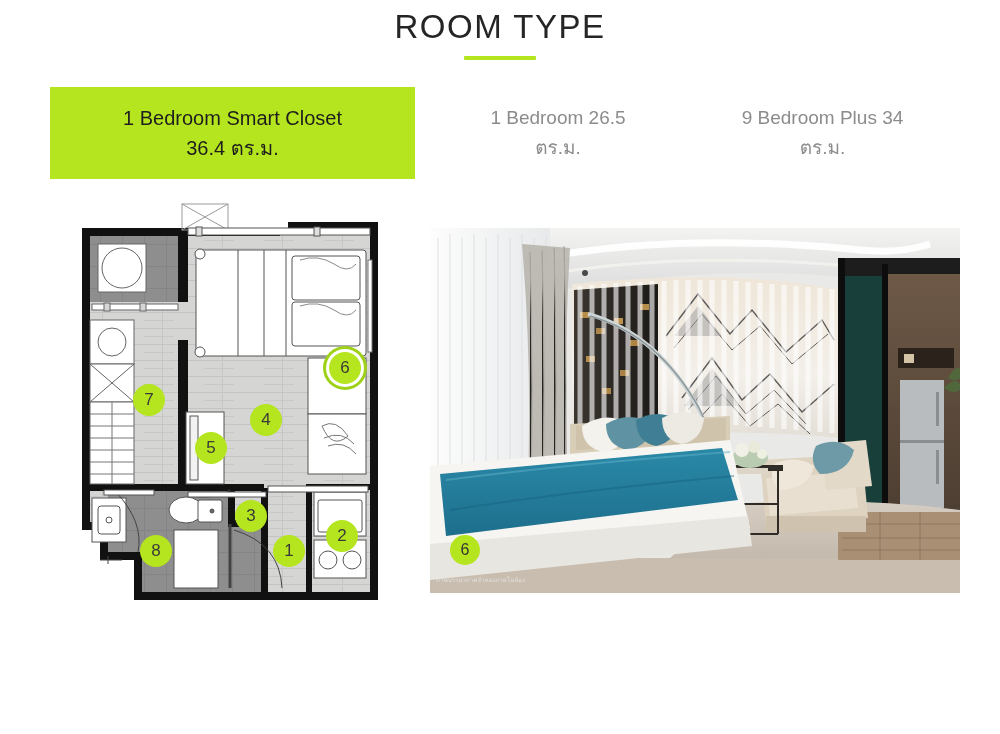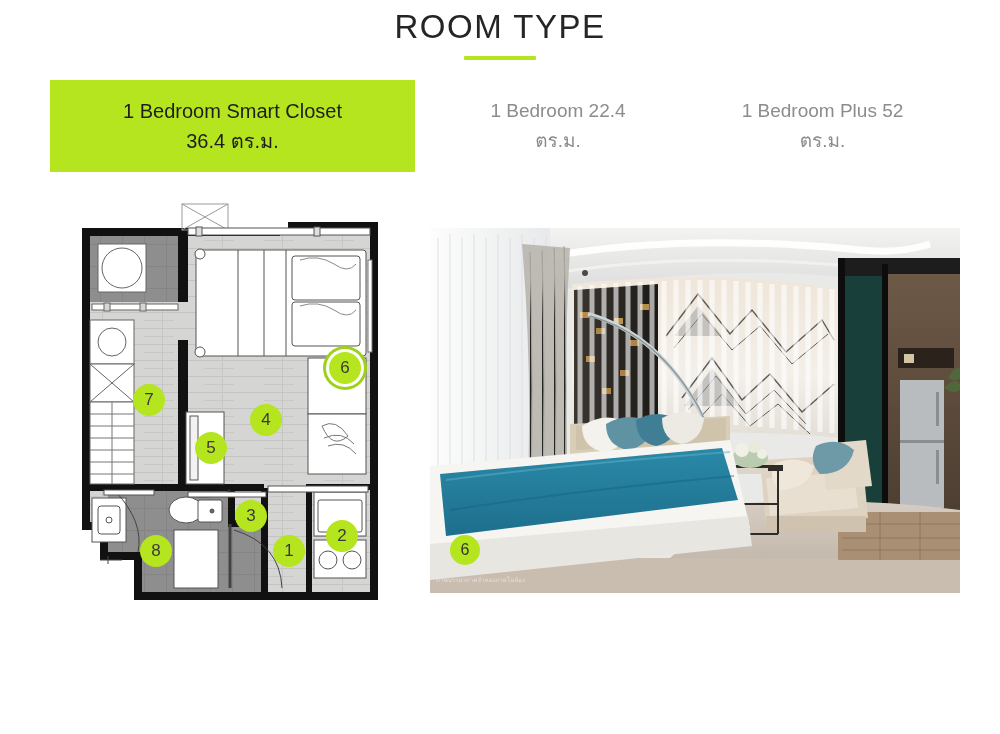--- a/index.html
+++ b/index.html
@@ -25,21 +25,21 @@
 
   
   .tabs {
     position: absolute; top: 80px; left: 50px;
     width: 920px; height: 92px;
     display: flex; align-items: flex-start;
   }
   .tab {
     display: flex; flex-direction: column; align-items: center; justify-content: center;
     text-align: center; cursor: pointer; padding: 8px 12px;
-    color: #8c8c8c; font-size: 19px; line-height: 30px; font-weight: 400;
+    color: #8c8c8c; font-size: 19px; line-height: 30px; font-weight: 400; margin-top: 7px;
   }
   .tab .l1, .tab .l2 { display: block; }
   .tab.active {
     background: #b5e51e; color: #1e1e1e;
     width: 365px; height: 92px; font-size: 20px;
   }
   .tab.t2 { width: 210px; margin-left: 38px; height: 92px; }
   .tab.t3 { width: 215px; margin-left: 52px; height: 92px; }
 
   
@@ -81,25 +81,25 @@
     <div class="page-title">ROOM TYPE</div>
     <div class="title-rule"></div>
   </div>
 
   <div class="tabs">
     <div class="tab active">
       <span class="l1">1 Bedroom Smart Closet</span>
       <span class="l2">36.4 ตร.ม.</span>
     </div>
     <div class="tab t2">
-      <span class="l1">1 Bedroom 22.4</span>
+      <span class="l1">1 Bedroom 26.5</span>
       <span class="l2">ตร.ม.</span>
     </div>
     <div class="tab t3">
-      <span class="l1">1 Bedroom Plus 52</span>
+      <span class="l1">9 Bedroom Plus 34</span>
       <span class="l2">ตร.ม.</span>
     </div>
   </div>
 
   <div class="plan-wrap">
     <svg class="plan-svg" width="320" height="410" viewBox="0 0 320 410">
       <defs>
         <linearGradient id="wood" x1="0" y1="0" x2="0" y2="1">
           <stop offset="0%" stop-color="#dedede"></stop>
             <stop offset="50%" stop-color="#cfcfcf"></stop>

